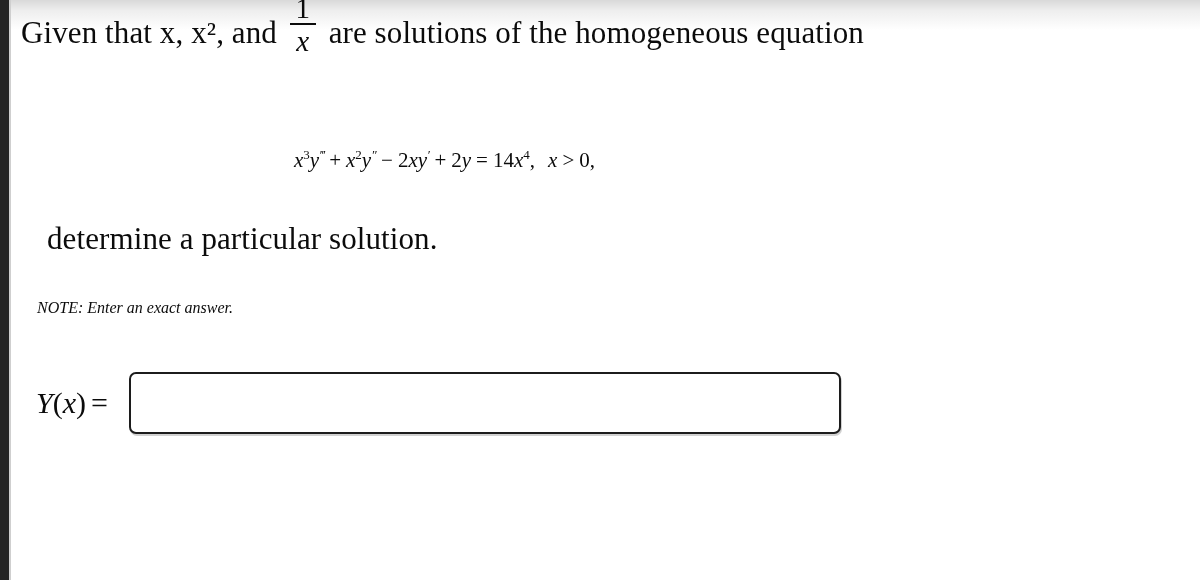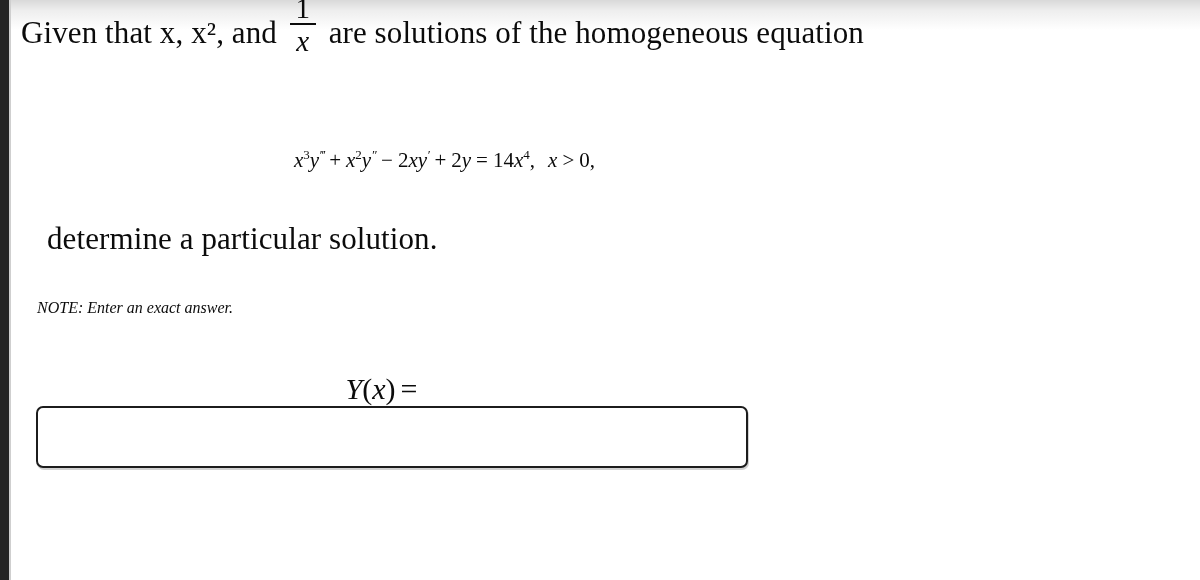--- a/index.html
+++ b/index.html
@@ -142,21 +142,20 @@
     line-height: 1.05;
   }
 
   
   #answer-row {
     position: absolute;
     left: 25px;
     top: 372px;
     display: flex;
     align-items: center;
-    flex-direction: column;
   }
   #answer-label {
     font-size: 30px;
     white-space: nowrap;
     padding-right: 16px;
   }
   #answer-input {
     width: 712px;
     height: 62px;
     box-sizing: border-box;

